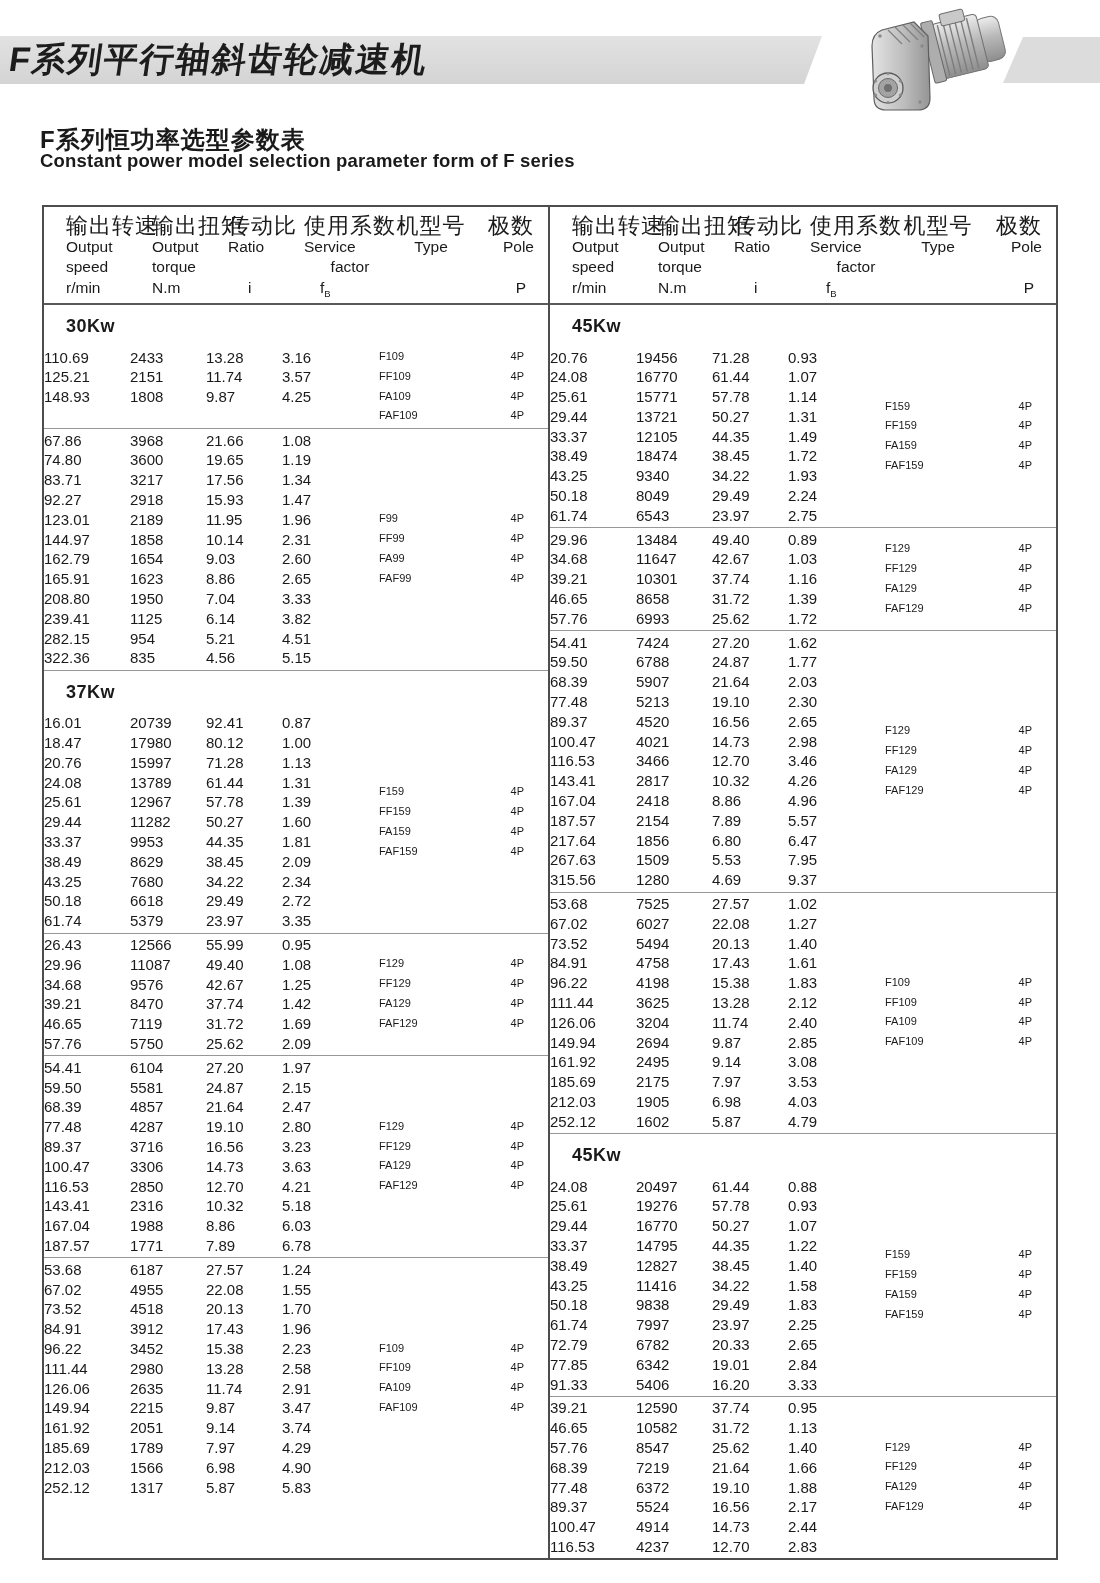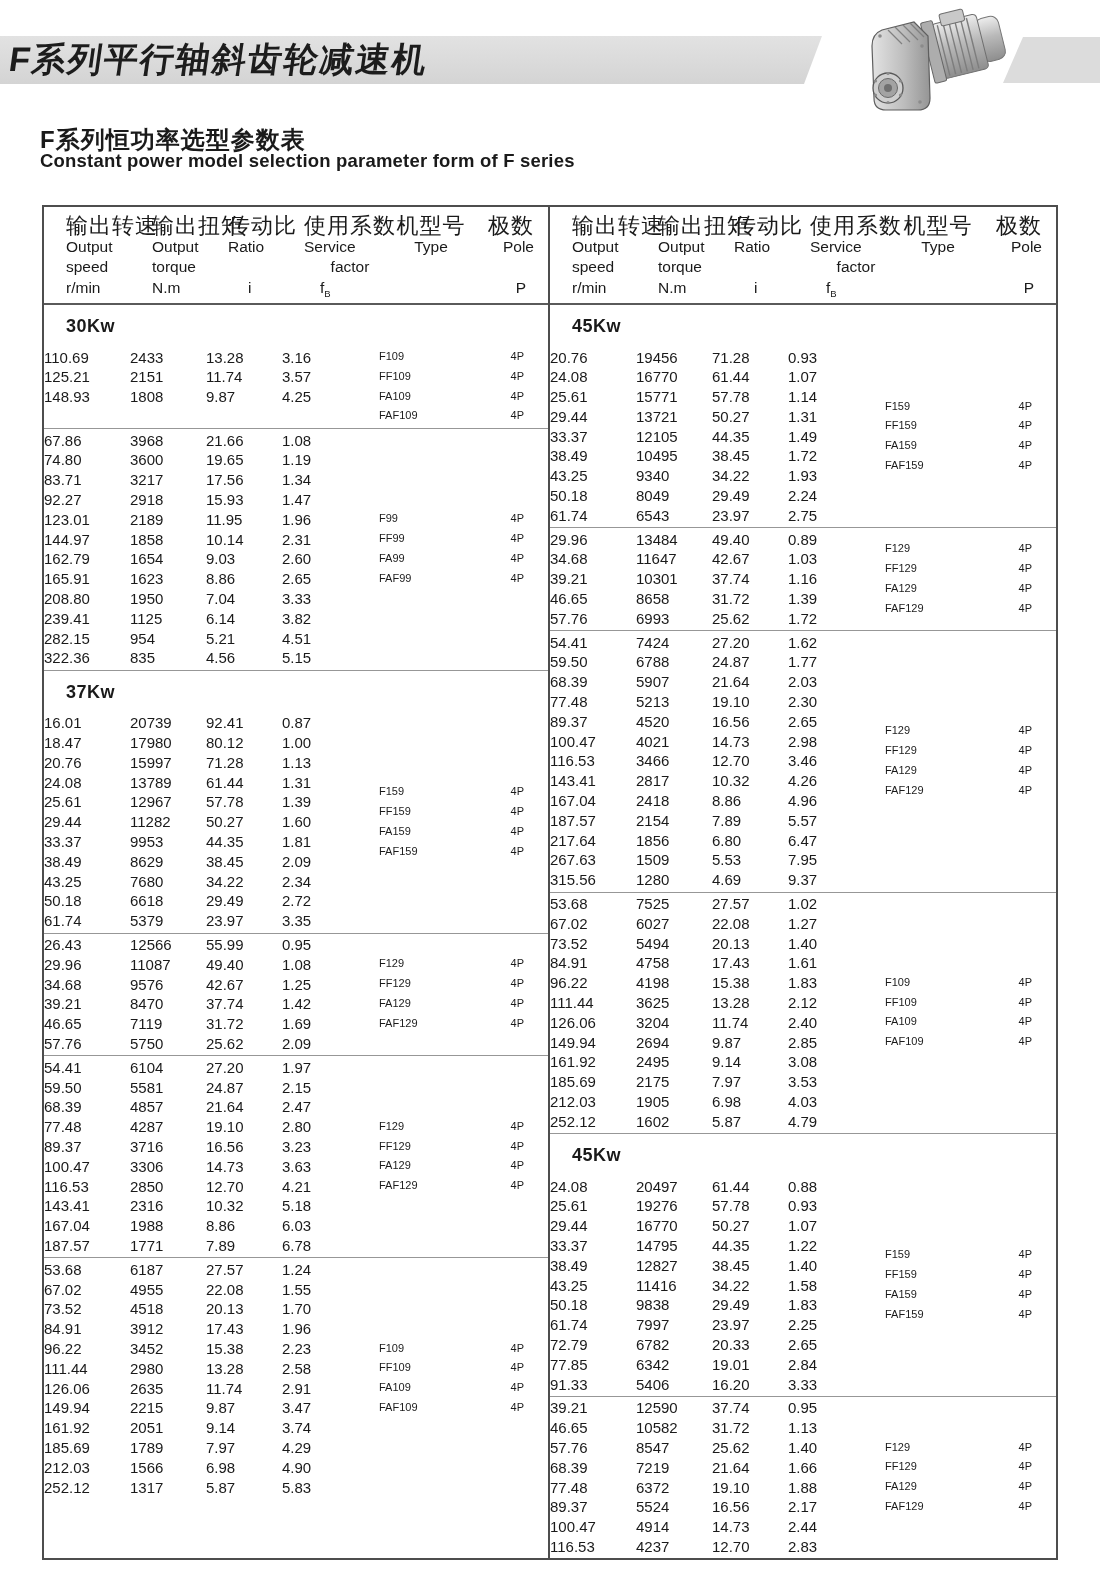--- a/index.html
+++ b/index.html
@@ -695,21 +695,21 @@
                   <div class="cell">1.31</div>
                 </div>
                 <div class="row">
                   <div class="cell">33.37</div>
                   <div class="cell">12105</div>
                   <div class="cell">44.35</div>
                   <div class="cell">1.49</div>
                 </div>
                 <div class="row">
                   <div class="cell">38.49</div>
-                  <div class="cell">10495</div>
+                  <div class="cell">18474</div>
                   <div class="cell">38.45</div>
                   <div class="cell">1.72</div>
                 </div>
                 <div class="row">
                   <div class="cell">43.25</div>
                   <div class="cell">9340</div>
                   <div class="cell">34.22</div>
                   <div class="cell">1.93</div>
                 </div>
                 <div class="row">

